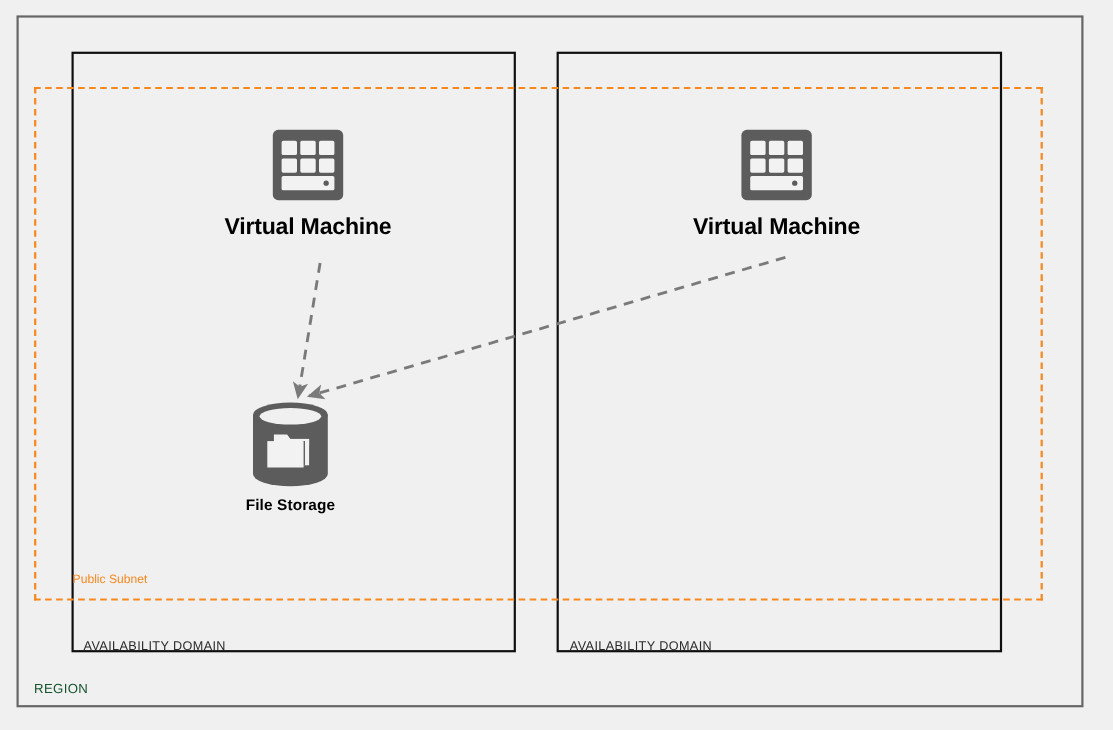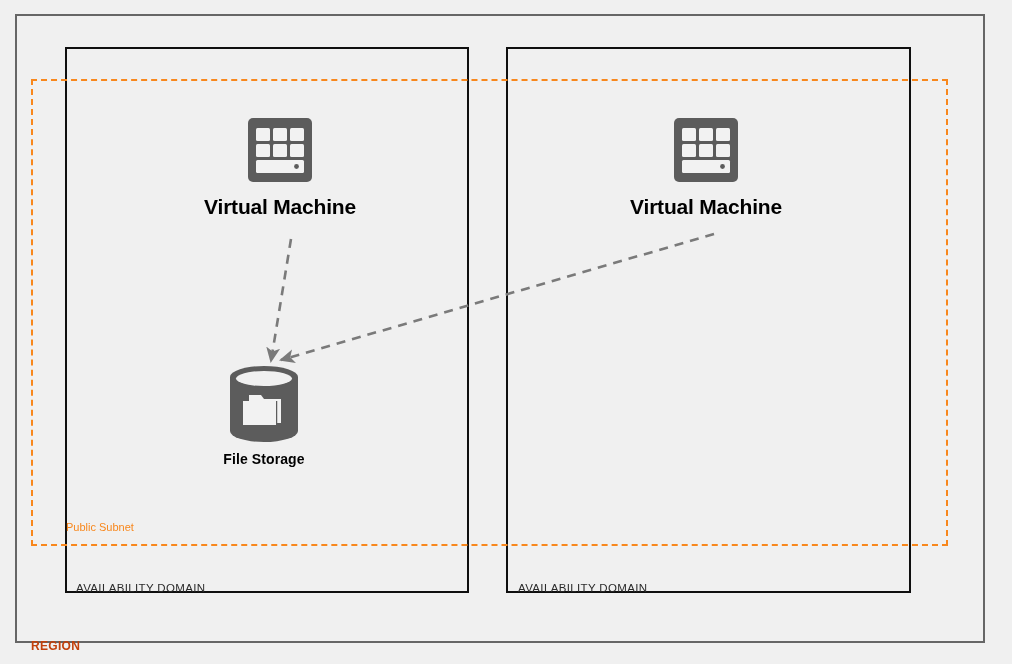--- a/index.html
+++ b/index.html
@@ -29,25 +29,24 @@
     height: 629px;
     border: 2px solid #666666;
     box-sizing: border-box;
     background: transparent;
   }
   .region-label {
     position: absolute;
     left: 31px;
     top: 619px;
     font-size: 12px;
-    font-weight: bold;
-    color: #c2410c;
+    font-weight: normal;
+    color: #14532d;
     letter-spacing: 0.3px;
     white-space: nowrap;
-    margin-top: 20px;
   }
 
   
   .ad-box {
     position: absolute;
     border: 2px solid #0f0f0f;
     box-sizing: border-box;
     background: transparent;
   }
   #ad-1 { left: 65px;  top: 47px; width: 404px; height: 546px; }

